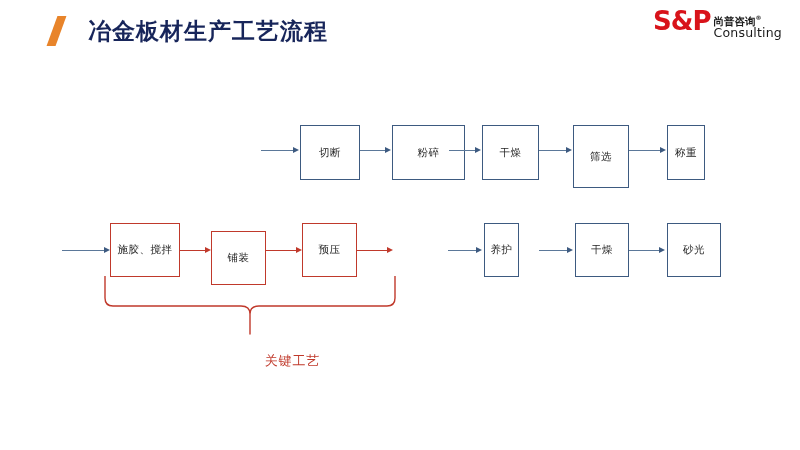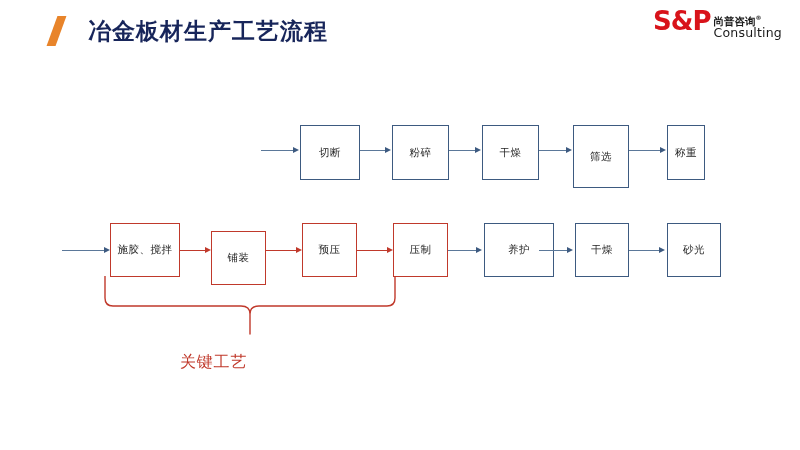--- a/index.html
+++ b/index.html
@@ -138,22 +138,22 @@
     left: 95px;
     top: 276px;
     width: 320px;
     height: 62px;
   }
   #brace-caption {
     position: absolute;
     left: 180px;
     top: 352px;
     width: 140px;
-    text-align: left;
-    font-size: 16px;
+    text-align: right;
+    font-size: 13px;
     color: #C0392B;
     letter-spacing: 0.8px;
   }
 </style>
 </head>
 <body>
 
 <div id="header">
   <div id="title-slash"></div>
   <div id="page-title">冶金板材生产工艺流程</div>
@@ -173,21 +173,21 @@
   <div class="conn" style="left:261px; top:150px; width:33px;"></div>
   <div class="arrowhead" style="left:293px; top:146.5px;"></div>
 
   <div class="node blue" style="left:300px; top:125px; width:60px; height:55px;">
     <span>切断</span>
   </div>
 
   <div class="conn" style="left:360px; top:150px; width:26px;"></div>
   <div class="arrowhead" style="left:385px; top:146.5px;"></div>
 
-  <div class="node blue" style="left:392px; top:125px; width:57px; height:55px;">
+  <div class="node blue" style="left:392px; top:125px; width:73px; height:55px;">
     <span>粉碎</span>
   </div>
 
   <div class="conn" style="left:449px; top:150px; width:27px;"></div>
   <div class="arrowhead" style="left:475px; top:146.5px;"></div>
 
   <div class="node blue" style="left:482px; top:125px; width:57px; height:55px;">
     <span>干燥</span>
   </div>
 
@@ -222,28 +222,25 @@
   <div class="conn red" style="left:266px; top:250px; width:31px;"></div>
   <div class="arrowhead red" style="left:296px; top:246.5px;"></div>
 
   <div class="node red" style="left:302px; top:223px; width:55px; height:54px;">
     <span>预压</span>
   </div>
 
   <div class="conn red" style="left:357px; top:250px; width:31px;"></div>
   <div class="arrowhead red" style="left:387px; top:246.5px;"></div>
 
-  <div class="node red" style="left:393px; top:223px; width:55px; height:54px;">
-    <span>压制</span>
-  </div>
 
   <div class="conn" style="left:448px; top:250px; width:29px;"></div>
   <div class="arrowhead" style="left:476px; top:246.5px;"></div>
 
-  <div class="node blue" style="left:484px; top:223px; width:70px; height:54px;">
+  <div class="node blue" style="left:484px; top:223px; width:35px; height:54px;">
     <span>养护</span>
   </div>
 
   <div class="conn" style="left:539px; top:250px; width:29px;"></div>
   <div class="arrowhead" style="left:567px; top:246.5px;"></div>
 
   <div class="node blue" style="left:575px; top:223px; width:54px; height:54px;">
     <span>干燥</span>
   </div>
 

